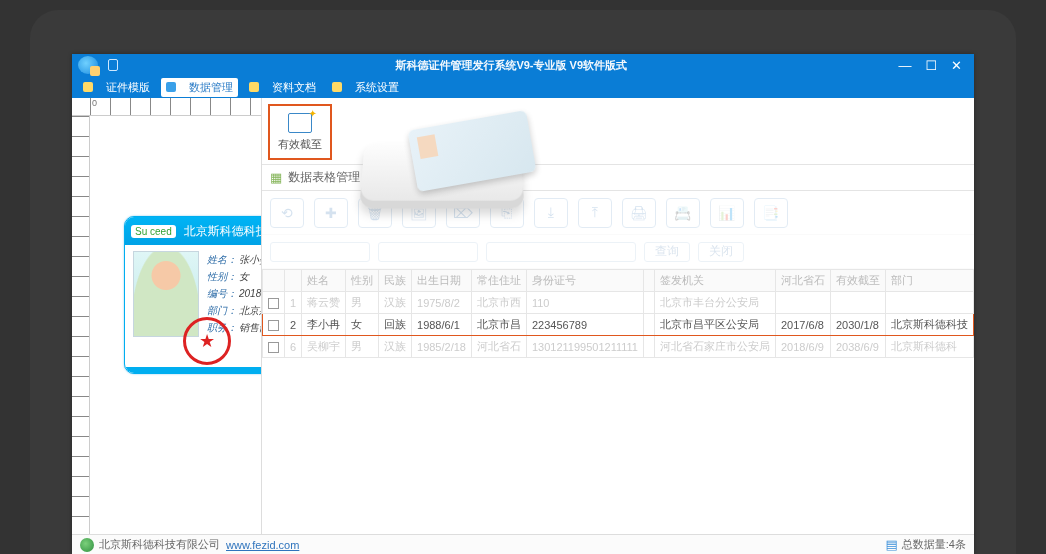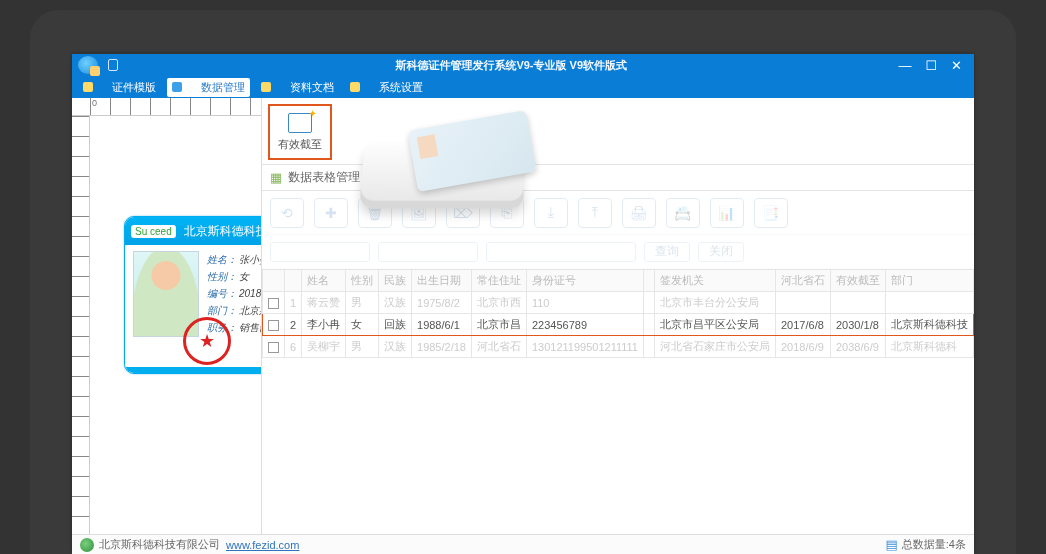--- a/index.html
+++ b/index.html
@@ -57,21 +57,21 @@
   .menubar {
     background: #0a7dd6;
     color:#fff;
     height: 22px;
     display:flex;
     align-items:center;
     gap: 6px;
     padding: 0 6px;
     font-size: 11px;
   }
-  .menu-item { display:flex; align-items:center; gap:19px; padding:2px 5px; cursor:pointer; border-radius:2px; }
+  .menu-item { display:flex; align-items:center; gap:13px; padding:2px 5px; cursor:pointer; border-radius:2px; }
   .menu-item .dot{width:10px;height:10px;background:#ffda66;border-radius:2px;}
   .menu-item.active{ background:#fff;color:#2a7bc6; }
   .menu-item.active .dot{background:#3aa0e9;}
   .content-row{
     flex:1; display:flex; overflow:hidden; background:#f8f8f8;
   }
   .left-panel{
     width: 320px; display:flex; flex-direction:column; border-right:1px solid #ddd;
     background:#fff;
   }

